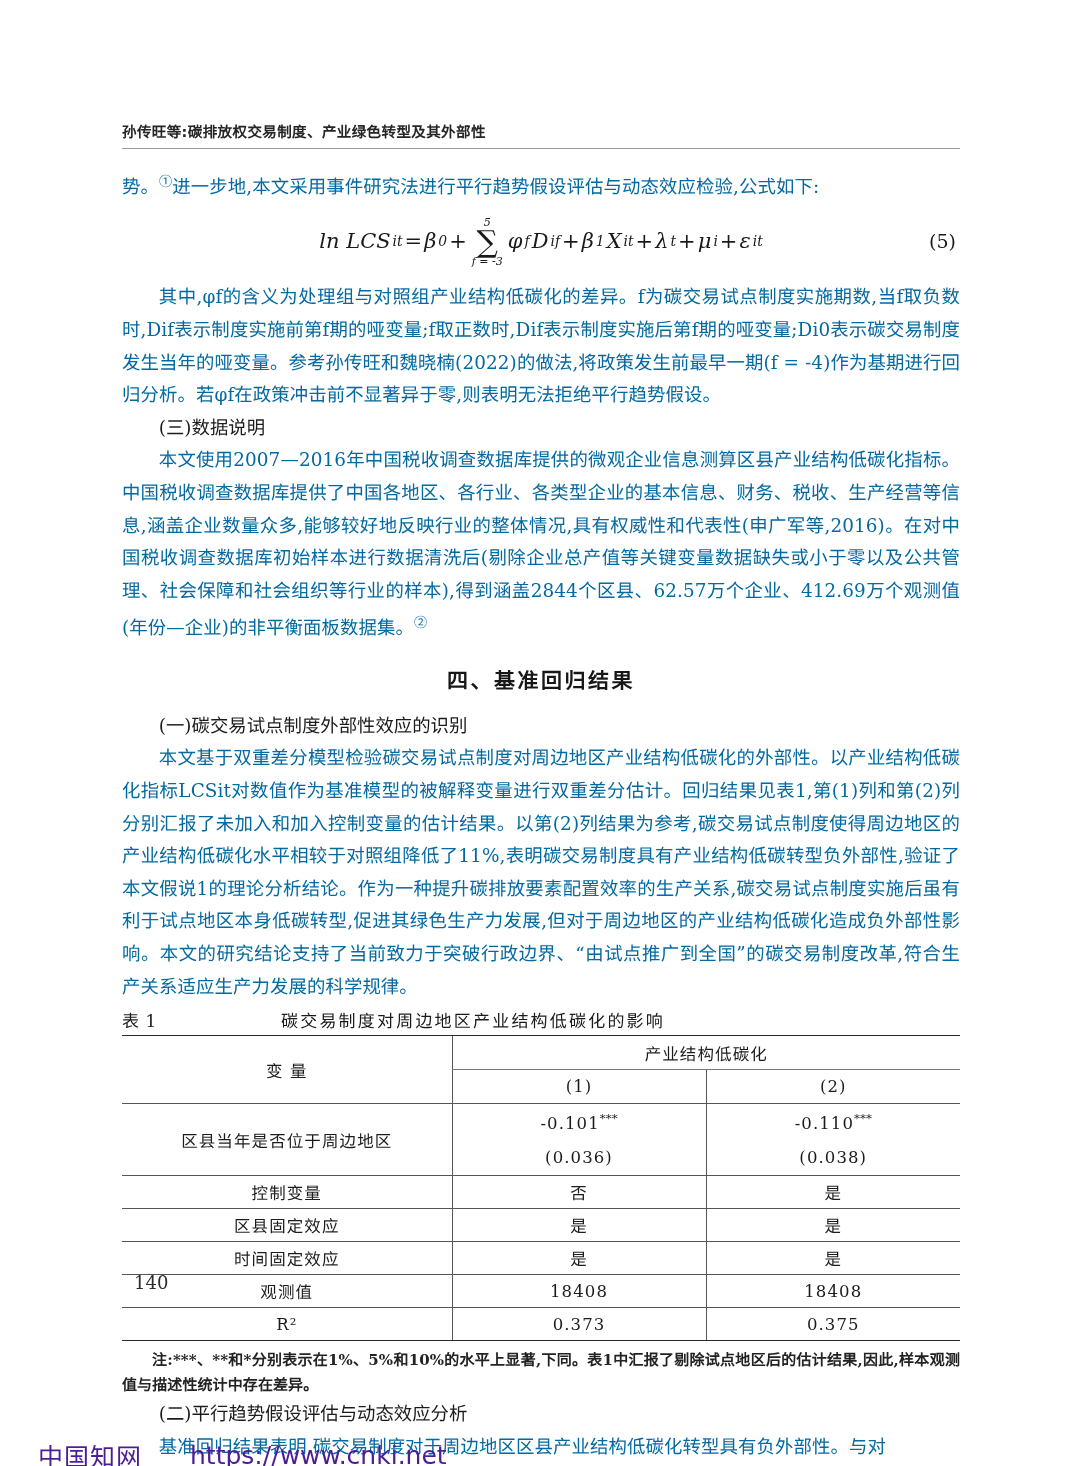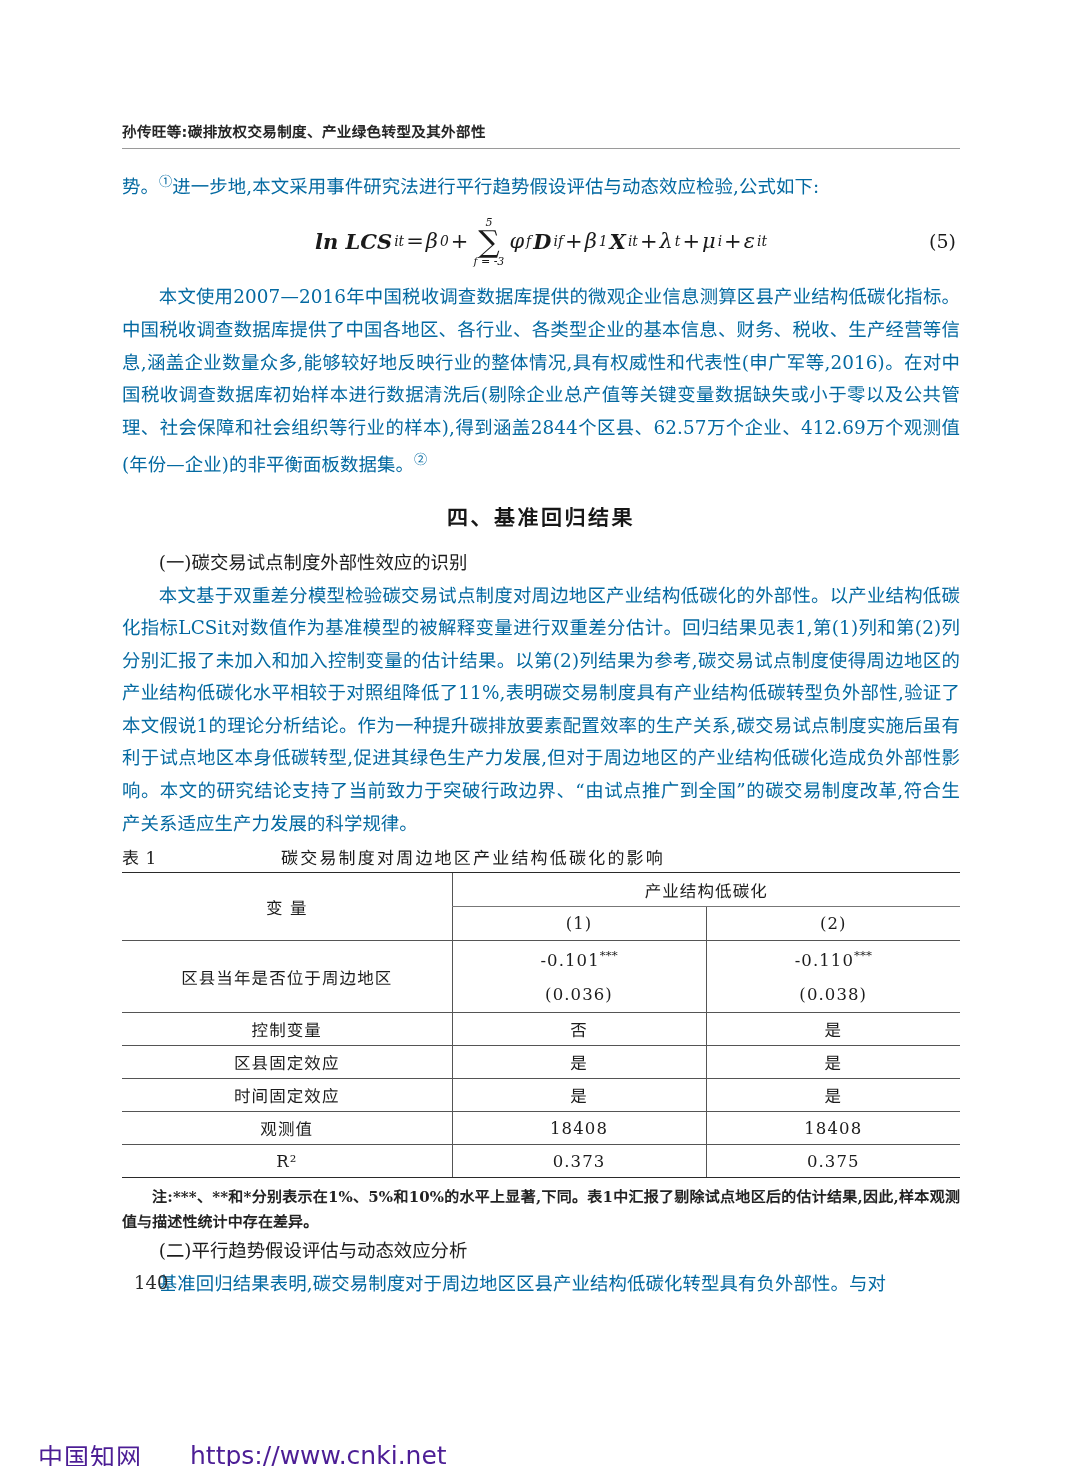--- a/index.html
+++ b/index.html
@@ -50,21 +50,21 @@
   p.body {
     font-size: 18.4px;
     line-height: 32.6px;
     text-align: justify;
     text-justify: inter-ideograph;
     margin: 0;
     letter-spacing: 0.1px;
     color: #0369a1;
   }
   p.indent { text-indent: 2em; }
-  .it { font-style: italic; font-family: "DejaVu Serif","Liberation Serif",serif; font-weight: bold; }
+  .it { font-style: italic; font-family: "DejaVu Serif","Liberation Serif",serif; }
   sub.v { font-style: italic; font-size: 0.66em; vertical-align: -0.28em; }
   .foot-mark { font-size: 0.72em; vertical-align: 0.52em; }
 
   
   .eq-row {
     display: flex;
     align-items: center;
     justify-content: center;
     position: relative;
     margin: 9px 0 11px 0;
@@ -235,21 +235,23 @@
         <span>+</span>
         <span class="gk">μ</span>
           <sub class="v">i</sub>
         <span>+</span>
         <span class="gk">ε</span>
           <sub class="v">it</sub>
       </span>
       <span class="eq-num">(5)</span>
     </div>
 
-
+    <p class="body indent">其中,φf的含义为处理组与对照组产业结构低碳化的差异。f为碳交易试点制度实施期数,当f取负数时,Dif表示制度实施前第f期的哑变量;f取正数时,Dif表示制度实施后第f期的哑变量;Di0表示碳交易制度发生当年的哑变量。参考孙传旺和魏晓楠(2022)的做法,将政策发生前最早一期(f = -4)作为基期进行回归分析。若φf在政策冲击前不显著异于零,则表明无法拒绝平行趋势假设。</p>
+
+    <h3 class="sub">(三)数据说明</h3>
     <p class="body indent"><span>本文使用2007—2016年中国税收调查数据库提供的微观企业信息测算区县产业结构低碳化指标。中国税收调查数据库提供了中国各地区、各行业、各类型企业的基本信息、财务、税收、生产经营等信息,涵盖企业数量众多,能够较好地反映行业的整体情况,具有权威性和代表性(申广军等,2016)。在对中国税收调查数据库初始样本进行数据清洗后(剔除企业总产值等关键变量数据缺失或小于零以及公共管理、社会保障和社会组织等行业的样本),得到涵盖2844个区县、62.57万个企业、412.69万个观测值(年份—企业)的非平衡面板数据集。</span><span class="foot-mark">②</span></p>
 
     <h2 class="sec">四、基准回归结果</h2>
 
     <h3 class="sub">(一)碳交易试点制度外部性效应的识别</h3>
     <p class="body indent">本文基于双重差分模型检验碳交易试点制度对周边地区产业结构低碳化的外部性。以产业结构低碳化指标LCSit对数值作为基准模型的被解释变量进行双重差分估计。回归结果见表1,第(1)列和第(2)列分别汇报了未加入和加入控制变量的估计结果。以第(2)列结果为参考,碳交易试点制度使得周边地区的产业结构低碳化水平相较于对照组降低了11%,表明碳交易制度具有产业结构低碳转型负外部性,验证了本文假说1的理论分析结论。作为一种提升碳排放要素配置效率的生产关系,碳交易试点制度实施后虽有利于试点地区本身低碳转型,促进其绿色生产力发展,但对于周边地区的产业结构低碳化造成负外部性影响。本文的研究结论支持了当前致力于突破行政边界、“由试点推广到全国”的碳交易制度改革,符合生产关系适应生产力发展的科学规律。</p>
 
     <div class="tbl-caption-row">
       <span class="tbl-label">表 1</span>
       <span class="tbl-title">碳交易制度对周边地区产业结构低碳化的影响</span>

